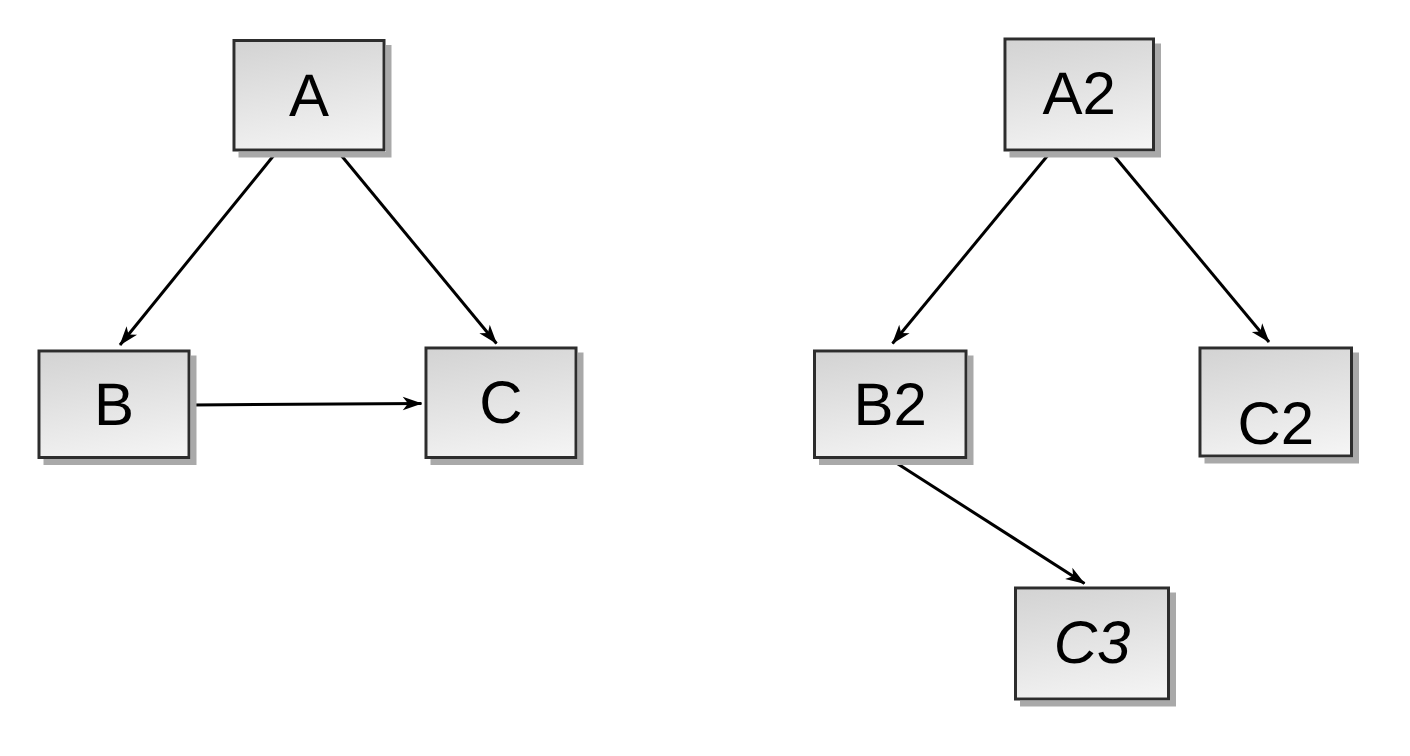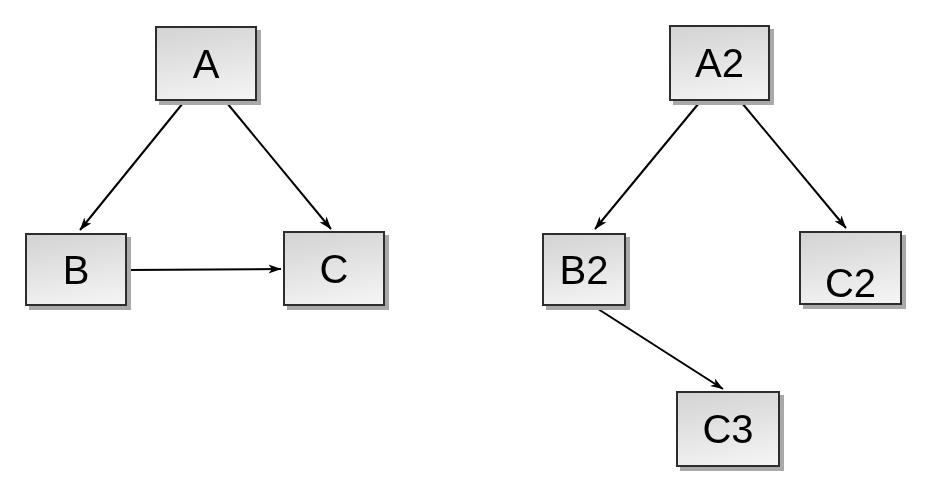--- a/index.html
+++ b/index.html
@@ -66,23 +66,23 @@
   </div>
   <div class="node" style="left: 25px; top: 233px; width: 102px; height: 73px;">
     <span class="node-label">B</span>
   </div>
   <div class="node" style="left: 283px; top: 231px; width: 102px; height: 75px;">
     <span class="node-label">C</span>
   </div>
   <div class="node" style="left: 669px; top: 25px; width: 101px; height: 76px;">
     <span class="node-label">A2</span>
   </div>
-  <div class="node" style="left: 542px; top: 233px; width: 84px; height: 73px;">
+  <div class="node" style="left: 542px; top: 233px; width: 103px; height: 73px;">
     <span class="node-label">B2</span>
   </div>
   <div class="node" style="left: 799px; top: 231px; width: 103px; height: 74px; align-items: flex-end;">
     <span class="node-label">C2</span>
   </div>
-  <div class="node" style="left: 676px; top: 391px; width: 104px; height: 76px;">
+  <div class="node" style="left: 676px; top: 391px; width: 104px; height: 76px; font-style: italic;">
     <span class="node-label">C3</span>
   </div>
 
 </div>
 
 </body></html>

